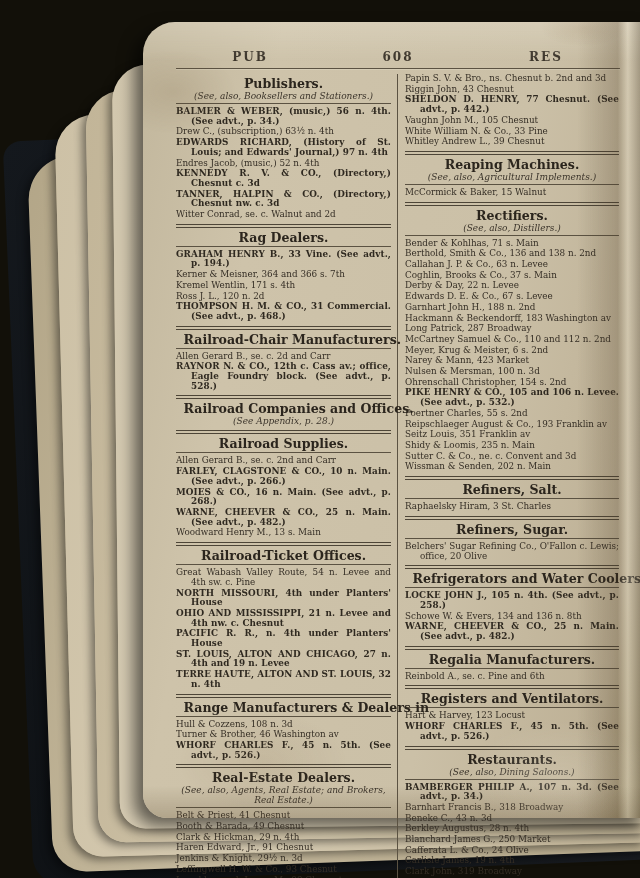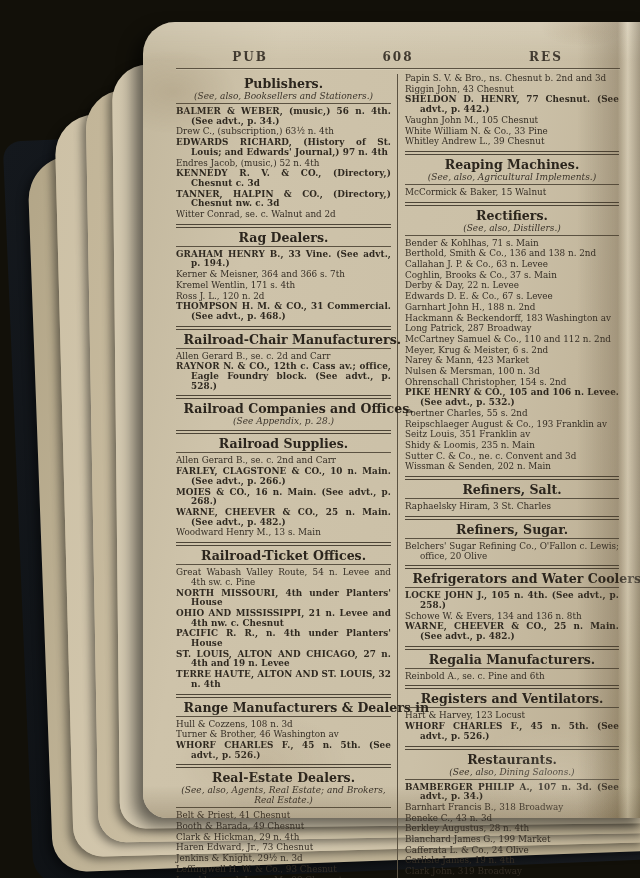--- a/index.html
+++ b/index.html
@@ -137,21 +137,21 @@
             <div class="entry">Hull &amp; Cozzens, 108 n. 3d</div>
             <div class="entry">Turner &amp; Brother, 46 Washington av</div>
             <div class="entry em">WHORF CHARLES F., 45 n. 5th. (See advt., p. 526.)</div>
             <div class="double-rule"></div>
             <div class="section-title">Real-Estate Dealers.</div>
             <div class="section-sub">(See, also, Agents, Real Estate; and Brokers, Real Estate.)</div>
             <div class="thin-rule"></div>
             <div class="entry">Belt &amp; Priest, 41 Chesnut</div>
             <div class="entry">Booth &amp; Barada, 49 Chesnut</div>
             <div class="entry">Clark &amp; Hickman, 29 n. 4th</div>
-            <div class="entry">Haren Edward, Jr., 73 Chesnut</div>
+            <div class="entry">Haren Edward, Jr., 91 Chesnut</div>
             <div class="entry">Jenkins &amp; Knight, 29½ n. 3d</div>
             <div class="entry">Leffingwell H. W. &amp; Co., 93 Chesnut</div>
             <div class="entry">Loughborough James M., 99 Chesnut</div>
           </div>
         <div class="col col-right" id="col1">
             <div class="entry">Papin S. V. &amp; Bro., ns. Chesnut b. 2nd and 3d</div>
             <div class="entry">Riggin John, 43 Chesnut</div>
             <div class="entry em">SHELDON D. HENRY, 77 Chesnut. (See advt., p. 442.)</div>
             <div class="entry">Vaughn John M., 105 Chesnut</div>
             <div class="entry">White William N. &amp; Co., 33 Pine</div>
@@ -210,21 +210,21 @@
             <div class="entry">Hart &amp; Harvey, 123 Locust</div>
             <div class="entry em">WHORF CHARLES F., 45 n. 5th. (See advt., p. 526.)</div>
             <div class="double-rule"></div>
             <div class="section-title">Restaurants.</div>
             <div class="section-sub">(See, also, Dining Saloons.)</div>
             <div class="thin-rule"></div>
             <div class="entry em">BAMBERGER PHILIP A., 107 n. 3d. (See advt., p. 34.)</div>
             <div class="entry">Barnhart Francis B., 318 Broadway</div>
             <div class="entry">Beneke C., 43 n. 3d</div>
             <div class="entry">Berkley Augustus, 28 n. 4th</div>
-            <div class="entry">Blanchard James G., 199 Market</div>
+            <div class="entry">Blanchard James G., 250 Market</div>
             <div class="entry">Cafferata L. &amp; Co., 24 Olive</div>
             <div class="entry">Carlisle James, 19 n. 4th</div>
             <div class="entry">Clark John, 319 Broadway</div>
           </div>
       </div>
     </div>
     <div class="stains"></div>
   </div>
 </div>
 

